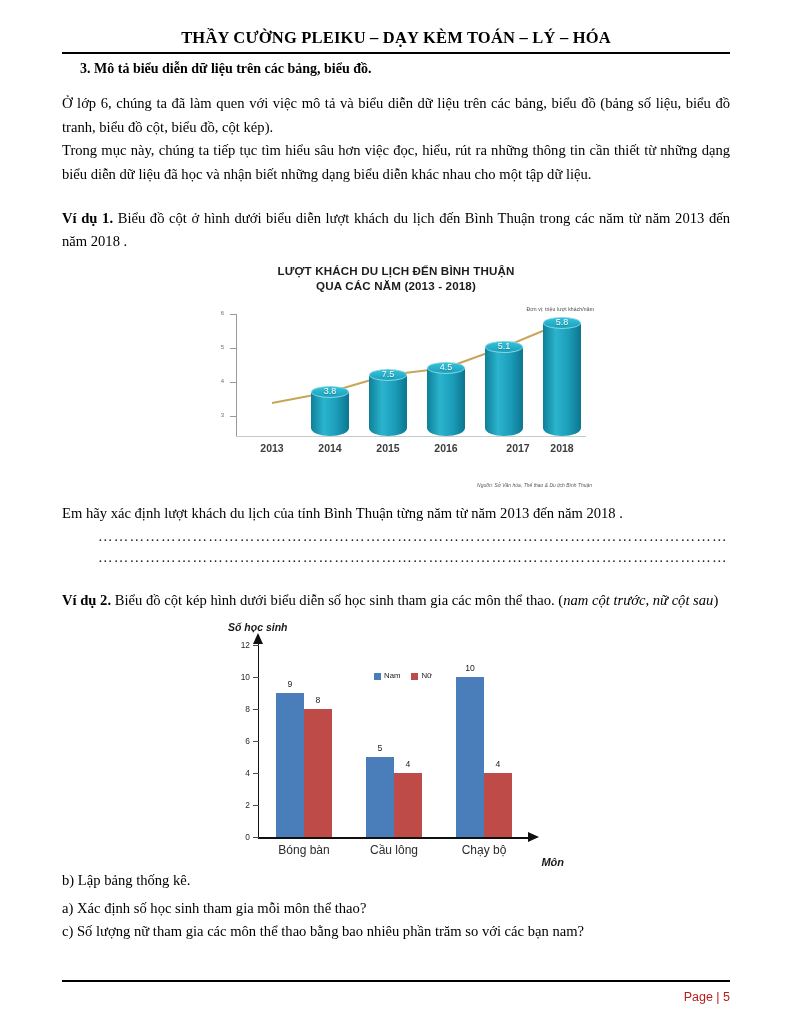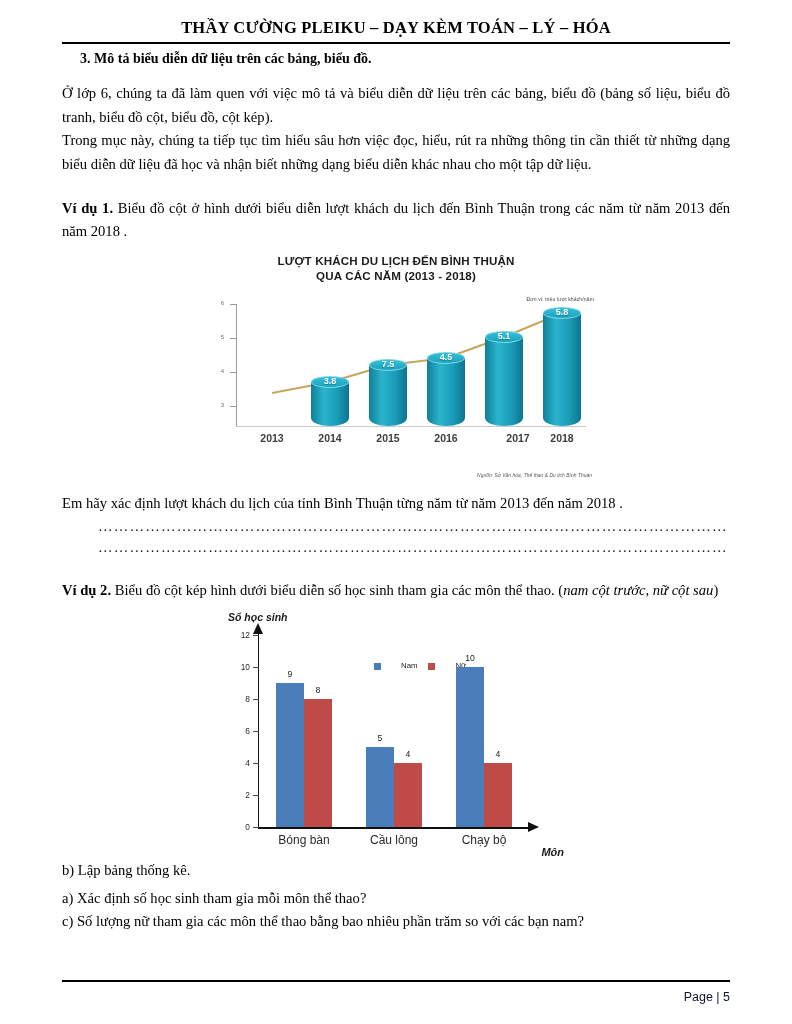--- a/index.html
+++ b/index.html
@@ -6,21 +6,21 @@
   html, body { margin: 0; padding: 0; }
   body {
     width: 792px;
     height: 1024px;
     background: #ffffff;
     font-family: "Liberation Serif", "DejaVu Serif", serif;
     color: #000000;
     overflow: hidden;
   }
 
-  .page { position: relative; width: 792px; height: 1024px; padding: 0 62px; }
+  .page { position: relative; width: 792px; height: 1024px; padding: 10px 62px; }
 
   
   .doc-header {
     padding-top: 18px;
     text-align: center;
     font-family: "Liberation Serif", serif;
     font-weight: bold;
     font-size: 16.5px;
     letter-spacing: .2px;
     white-space: nowrap;
@@ -103,21 +103,21 @@
     border-radius: 0 0 19px 19px / 0 0 8px 8px;
   }
   .cyl-top {
     position: absolute; left: 0; width: 38px; height: 12px;
     border-radius: 50%;
     background: linear-gradient(180deg,#36c0d8 0%,#1ba2bd 100%);
     border: 1px solid #7fd7e6;
   }
   .cyl-val {
     position: absolute; left: 0; width: 38px; text-align: center;
-    font-size: 9px; font-weight: bold; color: #ffffff;
+    font-size: 9px; font-weight: normal; color: #ffffff;
     text-shadow: 0 1px 1px rgba(0,0,0,.25);
   }
   .c1-year {
     position: absolute; top: 134px; width: 46px; text-align: center;
     font-size: 10.5px; font-weight: bold; color: #3d3d3d;
   }
   .c1-source {
     position: absolute; right: 4px; bottom: -2px;
     font-size: 4.9px; font-style: italic; color: #555; letter-spacing: .05px; white-space: nowrap;
   }
@@ -159,32 +159,32 @@
   .c2-bar-nu  { background: #be4b48; }
   .c2-barval {
     position: absolute; width: 40px; text-align: center;
     font-size: 8.6px; color: #1c1c1c;
   }
   .c2-cat {
     position: absolute; top: 206px; width: 86px; text-align: center;
     font-size: 12px; color: #2b2b2b;
   }
   .c2-legend { position: absolute; left: 148px; top: 34px; display: flex; gap: 11px; align-items: center; }
-  .lg-item { display: flex; align-items: flex-end; gap: 20px; }
+  .lg-item { display: flex; align-items: flex-end; gap: 3px; }
   .lg-swatch { width: 7px; height: 7px; display: inline-block; }
   .lg-text { font-size: 7.8px; color: #1c1c1c; }
 
   
   .footer-rule {
     position: absolute; left: 62px; right: 62px; bottom: 42px;
     border-top: 2.2px solid #000;
   }
   .footer-text {
     position: absolute; right: 62px; bottom: 20px;
-    font-size: 12.5px; font-family: "Liberation Sans", sans-serif; color: #0f172a;
+    font-size: 12.5px; font-family: "Liberation Sans", sans-serif; color: #b91c1c;
   }
 </style>
 </head>
 <body>
 
 <div class="page">
 
   <div class="doc-header">
     <div>THẦY CƯỜNG PLEIKU – DẠY KÈM TOÁN – LÝ – HÓA</div>
   </div>

